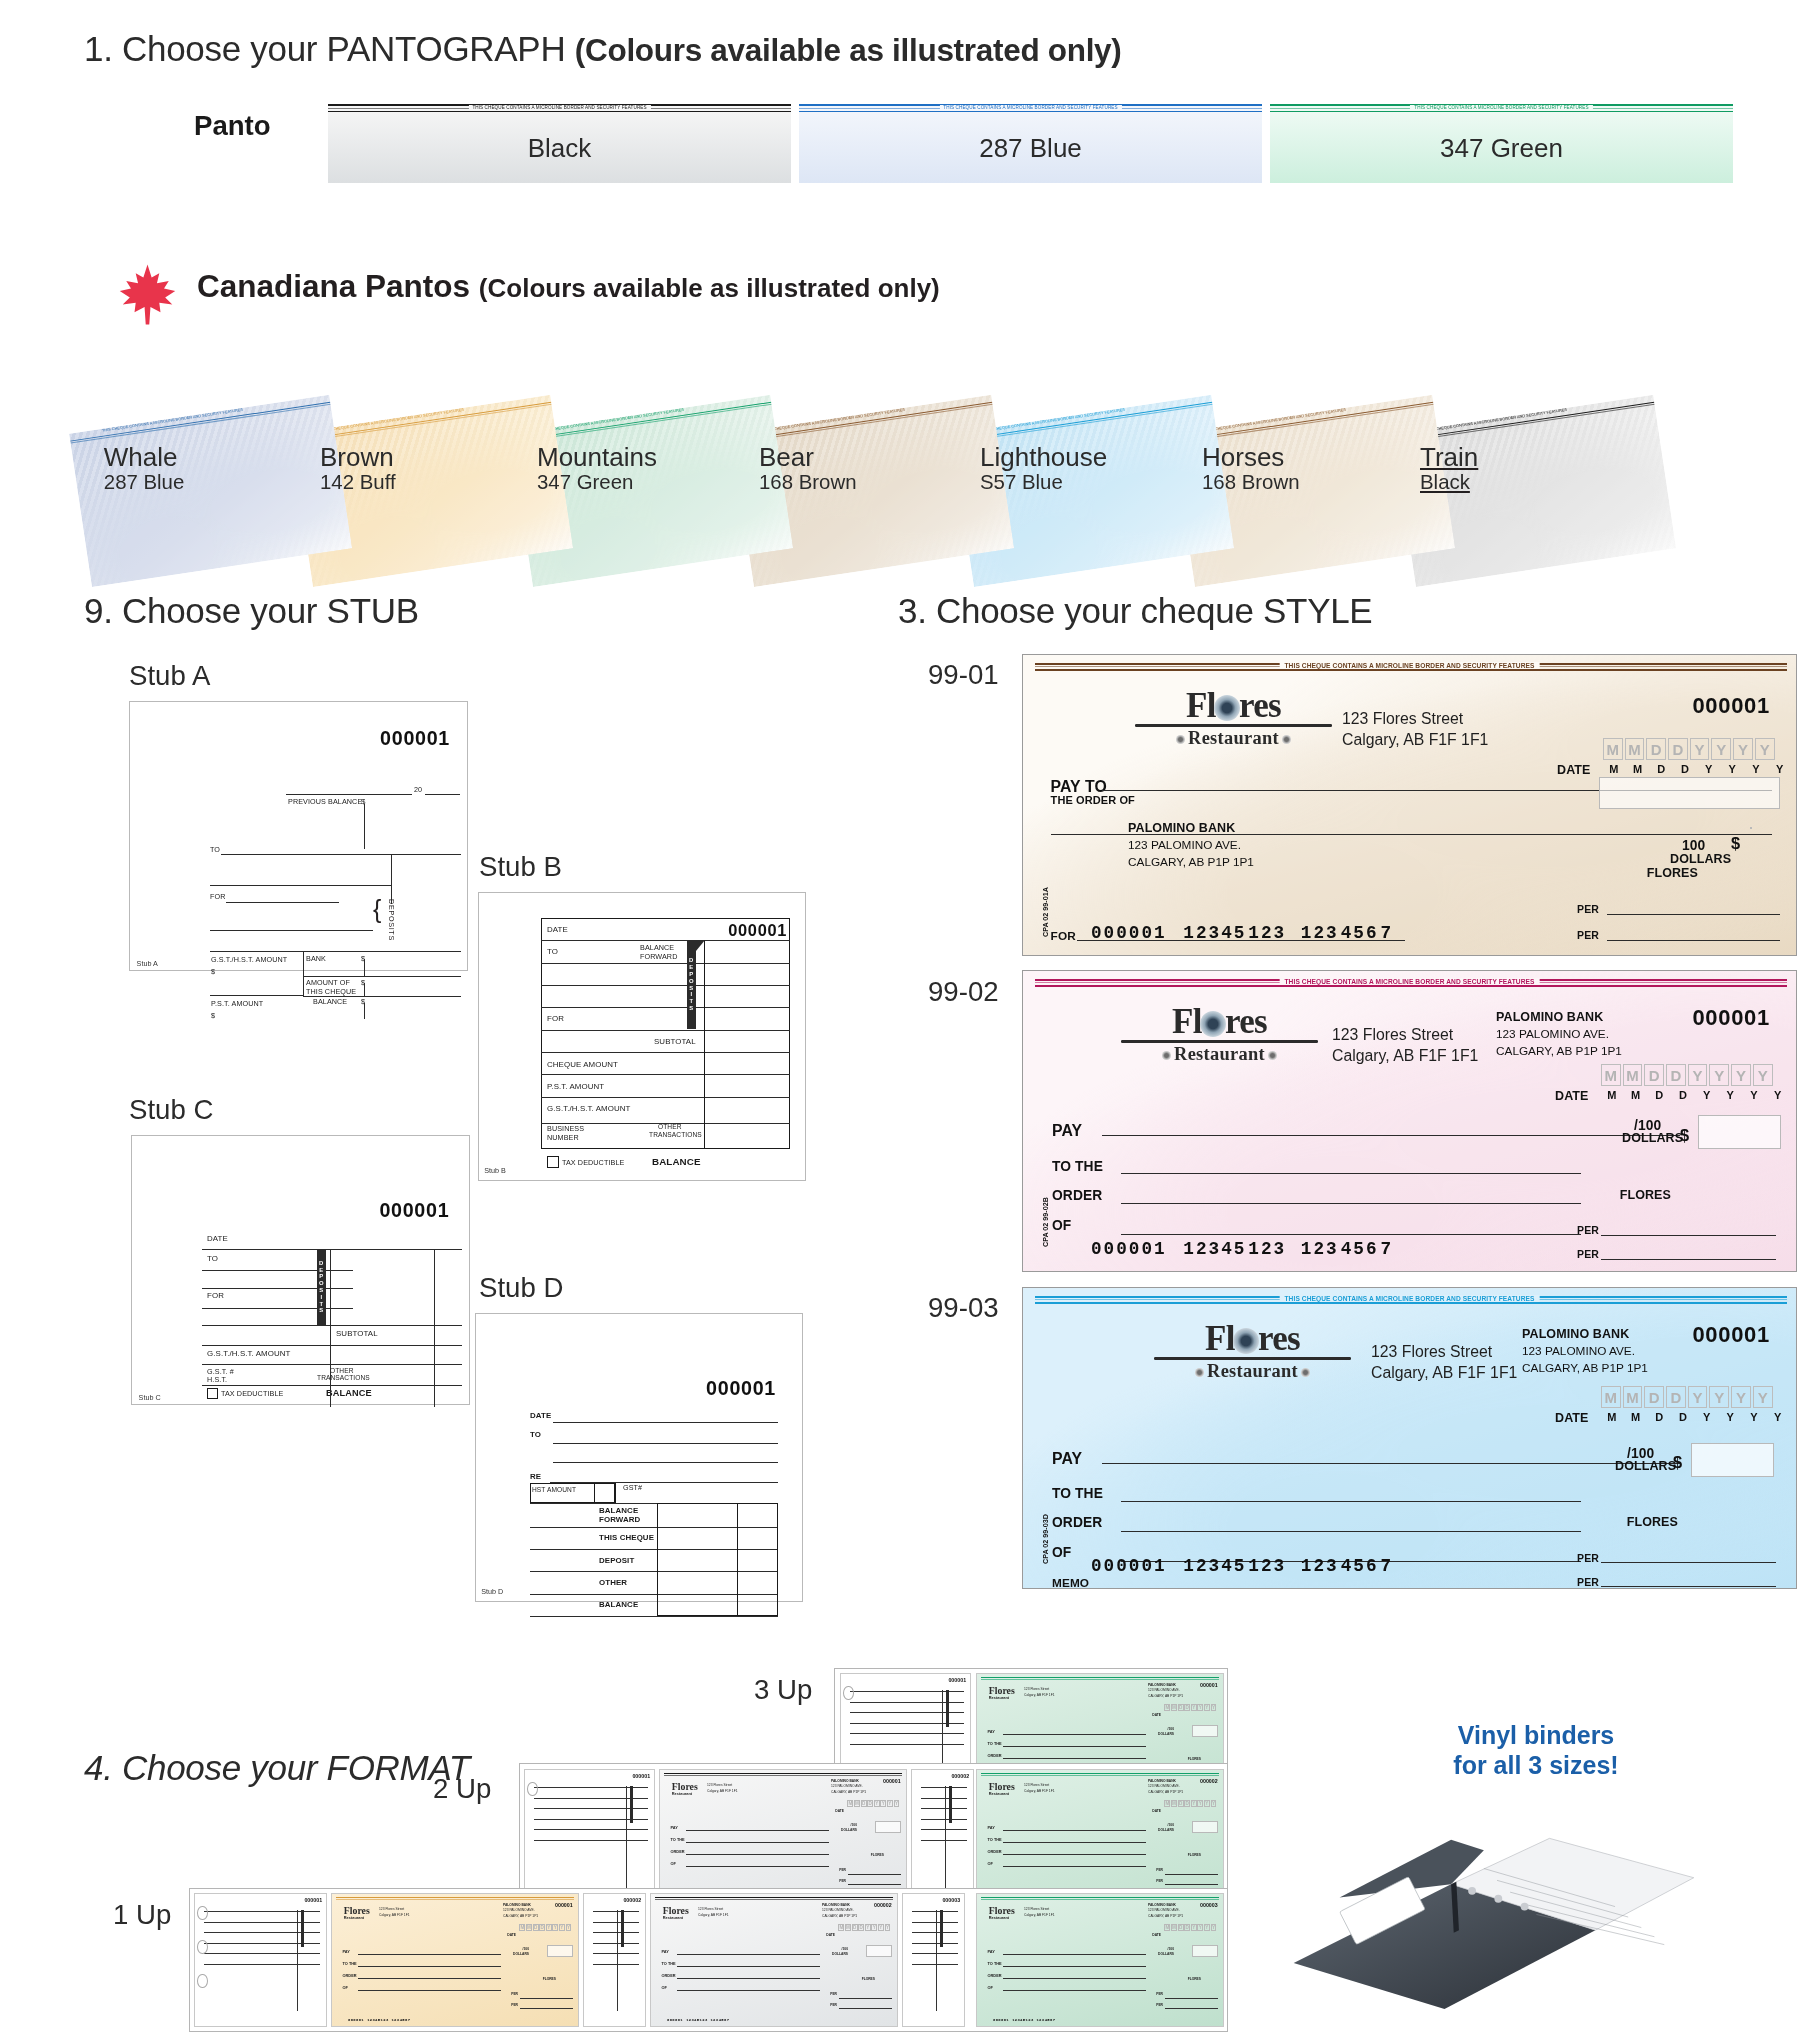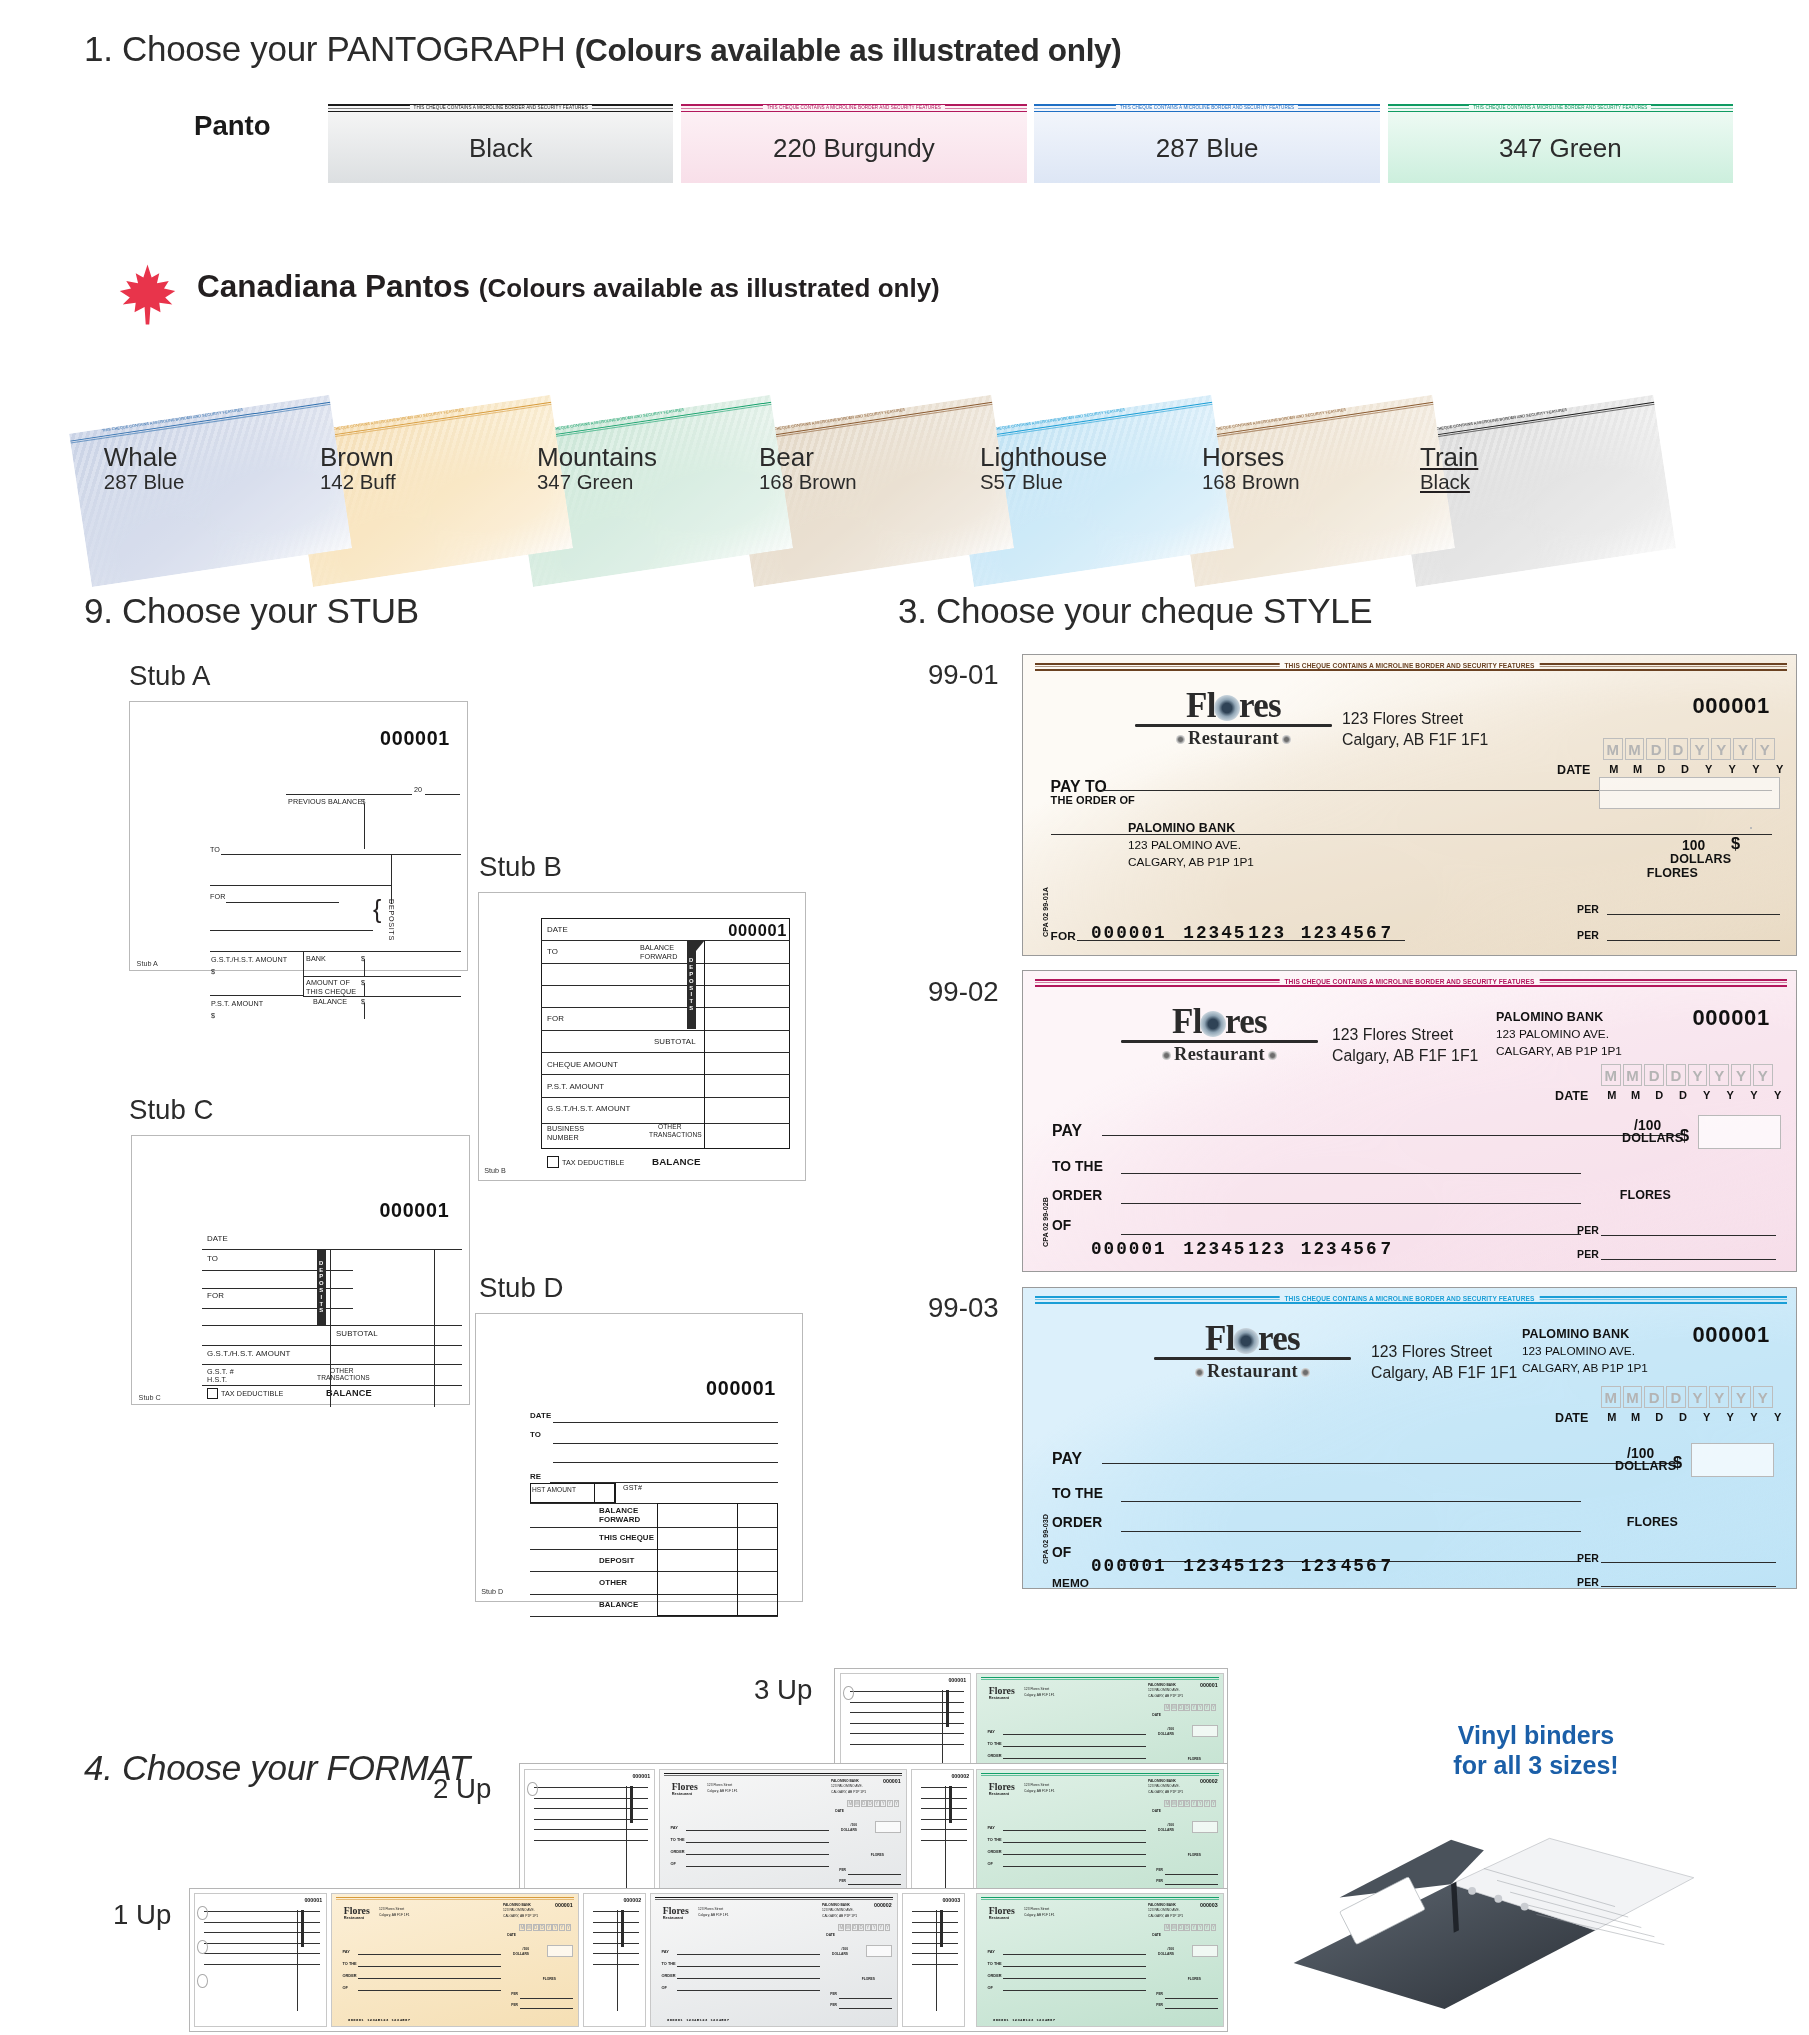--- a/index.html
+++ b/index.html
@@ -152,29 +152,20 @@
 
 <div class="panto-row" id="panto-row">
     <div class="panto-swatch" style="background:linear-gradient(180deg, #f7f7f7 0%, #dcdfe1 100%);">
       <div class="micro-bar">
         <i style="height:2px;background:#1a1a1a;opacity:1"></i>
         <i style="height:0.7px;background:#1a1a1a;opacity:0.55"></i>
         <i style="height:1.3px;background:#1a1a1a;opacity:1"></i>
       </div>
       <div class="micro-text" style="color:#1a1a1a;background:linear-gradient(180deg, #f7f7f7, #f7f7f7);">THIS CHEQUE CONTAINS A MICROLINE BORDER AND SECURITY FEATURES</div>
       <div class="panto-name">Black</div>
-    </div>
-    <div class="panto-swatch" style="background:linear-gradient(180deg, #fdf2f6 0%, #f8dfe9 100%);">
-      <div class="micro-bar">
-        <i style="height:2px;background:#b2175c;opacity:1"></i>
-        <i style="height:0.7px;background:#b2175c;opacity:0.55"></i>
-        <i style="height:1.3px;background:#b2175c;opacity:1"></i>
-      </div>
-      <div class="micro-text" style="color:#b2175c;background:linear-gradient(180deg, #fdf2f6, #fdf2f6);">THIS CHEQUE CONTAINS A MICROLINE BORDER AND SECURITY FEATURES</div>
-      <div class="panto-name">220 Burgundy</div>
     </div>
     <div class="panto-swatch" style="background:linear-gradient(180deg, #f4f7fc 0%, #dde6f5 100%);">
       <div class="micro-bar">
         <i style="height:2px;background:#1f6fc4;opacity:1"></i>
         <i style="height:0.7px;background:#1f6fc4;opacity:0.55"></i>
         <i style="height:1.3px;background:#1f6fc4;opacity:1"></i>
       </div>
       <div class="micro-text" style="color:#1f6fc4;background:linear-gradient(180deg, #f4f7fc, #f4f7fc);">THIS CHEQUE CONTAINS A MICROLINE BORDER AND SECURITY FEATURES</div>
       <div class="panto-name">287 Blue</div>
     </div>

